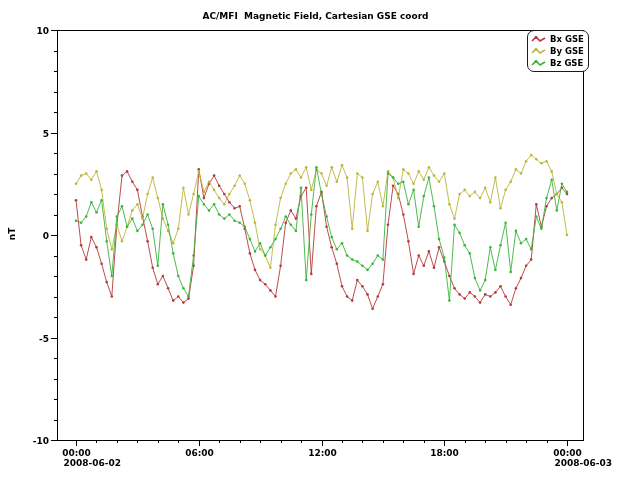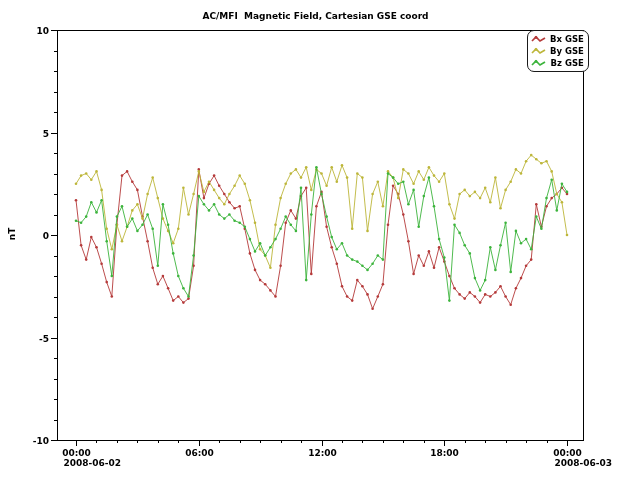--- a/index.html
+++ b/index.html
@@ -7,21 +7,21 @@
           font-family:"DejaVu Sans",sans-serif;padding-left:48px;}
   #chart-title{position:absolute;top:11px;left:0;right:57px;text-align:center;
                font:700 9px "DejaVu Sans",sans-serif;color:#000;white-space:pre;}
   #y-axis-label{position:absolute;left:6px;top:229px;font:700 9px "DejaVu Sans",sans-serif;
                 color:#000;transform:rotate(-90deg);transform-origin:center;}
   #chart-svg{position:absolute;left:0;top:0;}
   .tick-label{font:700 9px "DejaVu Sans",sans-serif;fill:#000;}
   .date-label{font:700 9px "DejaVu Sans",sans-serif;fill:#000;}
   #legend{position:absolute;left:527px;top:30px;background:#fff;border:1.5px solid #1a1a1a;
           border-radius:7px;padding:2px 4px 2px 3px;display:flex;flex-direction:column;gap:0px;}
-  .legend-row{display:flex;align-items:center;gap:2px;height:12px;justify-content:space-between;}
+  .legend-row{display:flex;align-items:center;gap:2px;height:12px;}
   .legend-label{font:700 8.5px "DejaVu Sans",sans-serif;color:#000;white-space:nowrap;}
   .legend-glyph{flex:0 0 auto;}
 </style>
 </head>
 <body>
 
 <div id="screen">
 
   <div id="chart-title">AC/MFI  Magnetic Field, Cartesian GSE coord</div>
 

